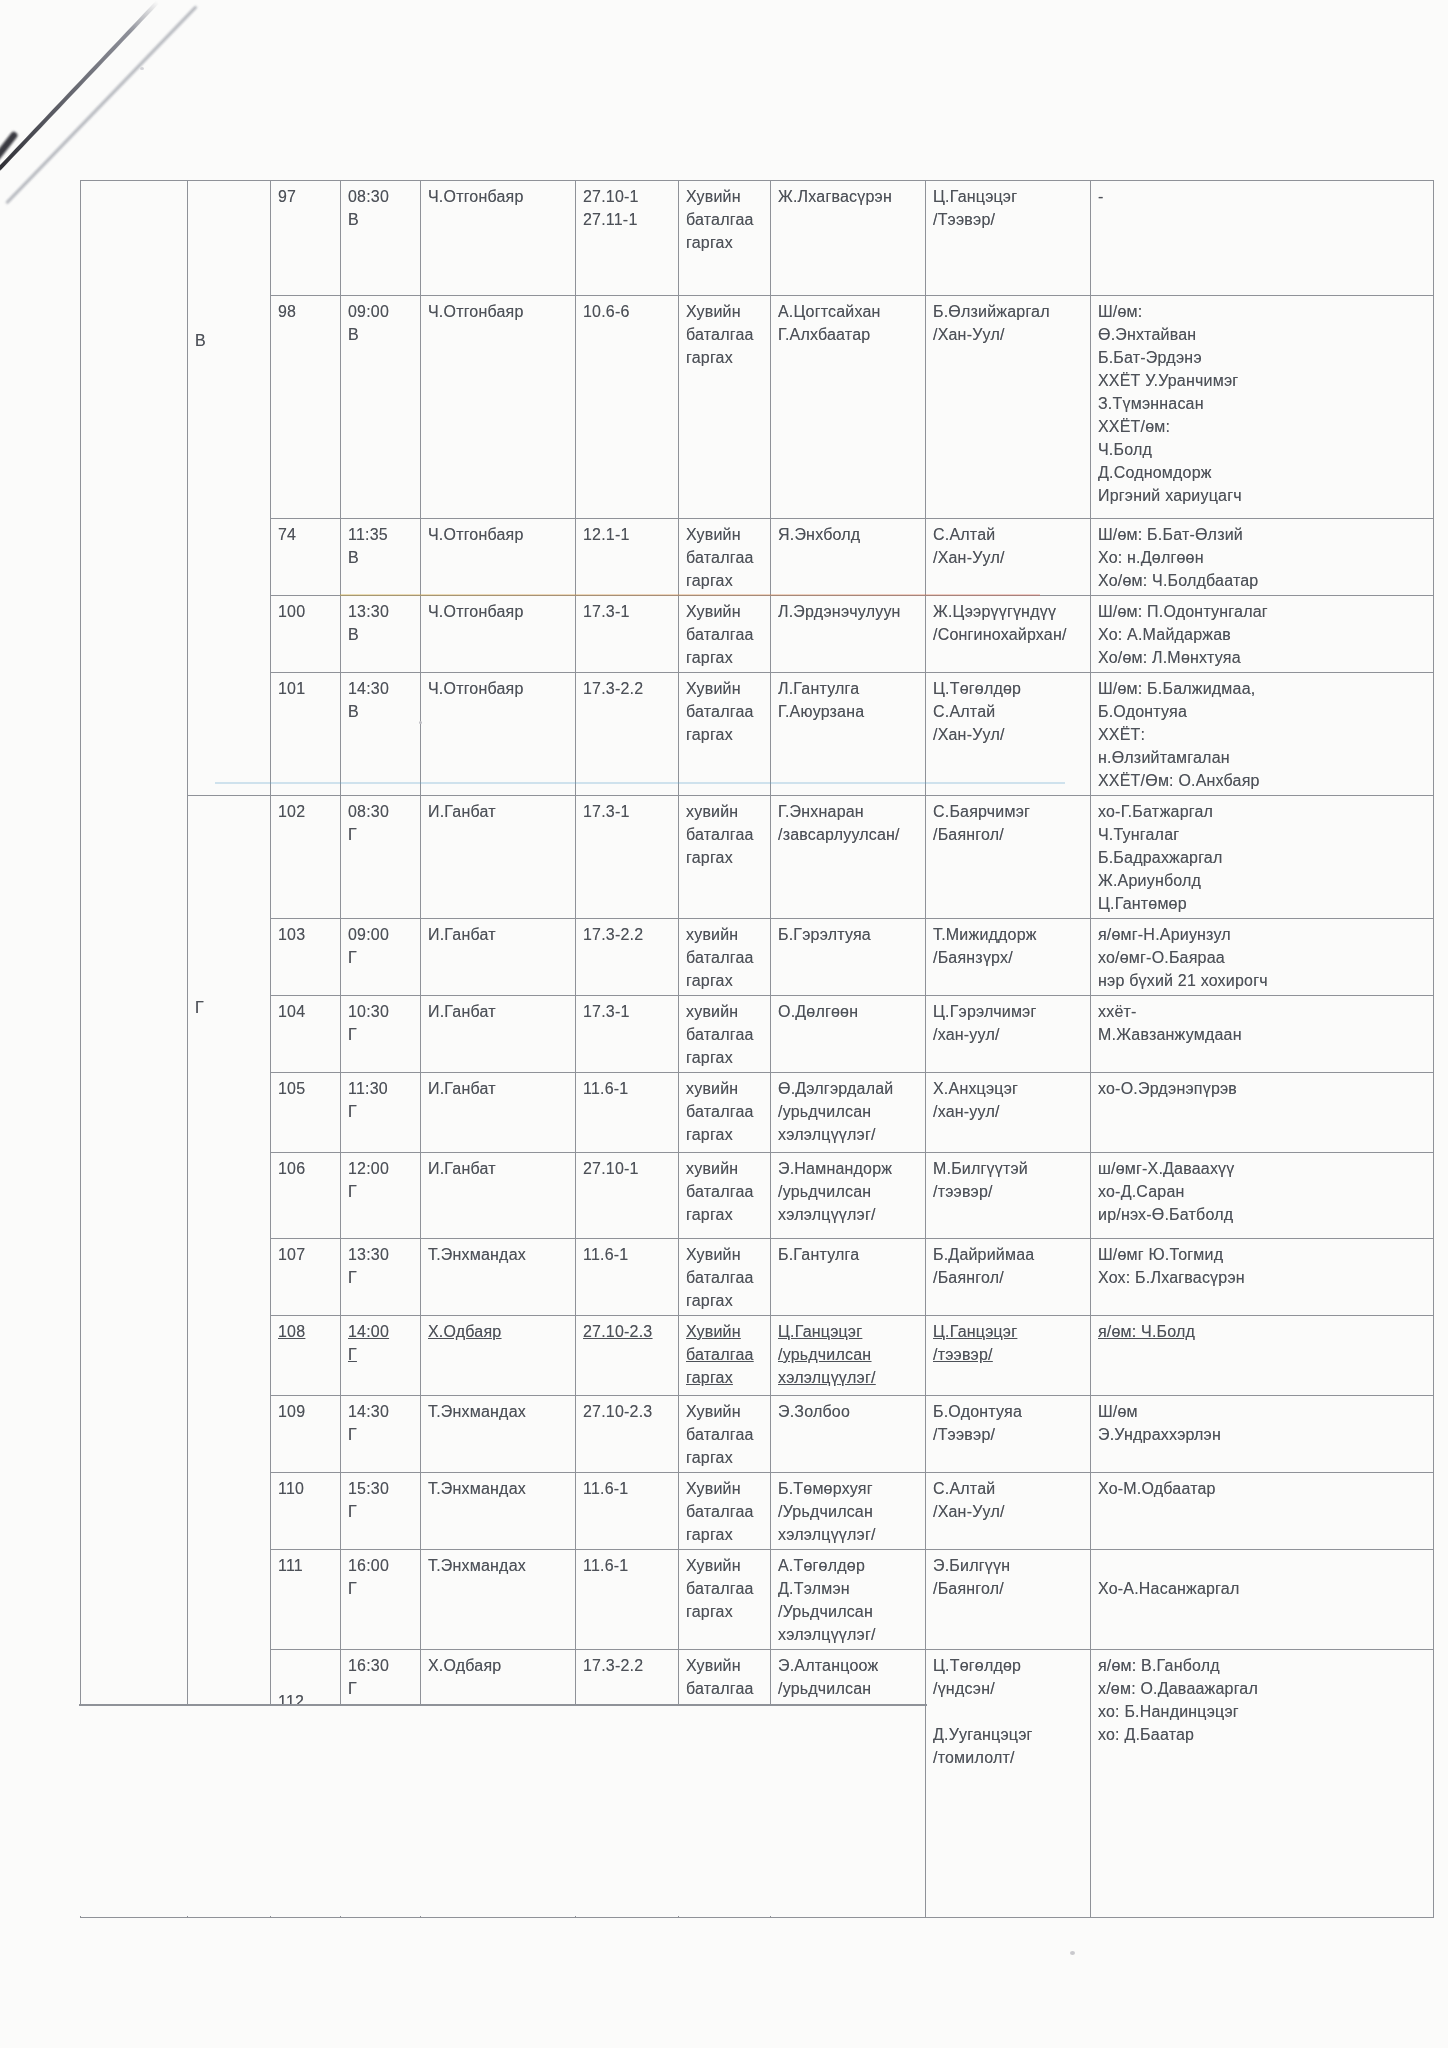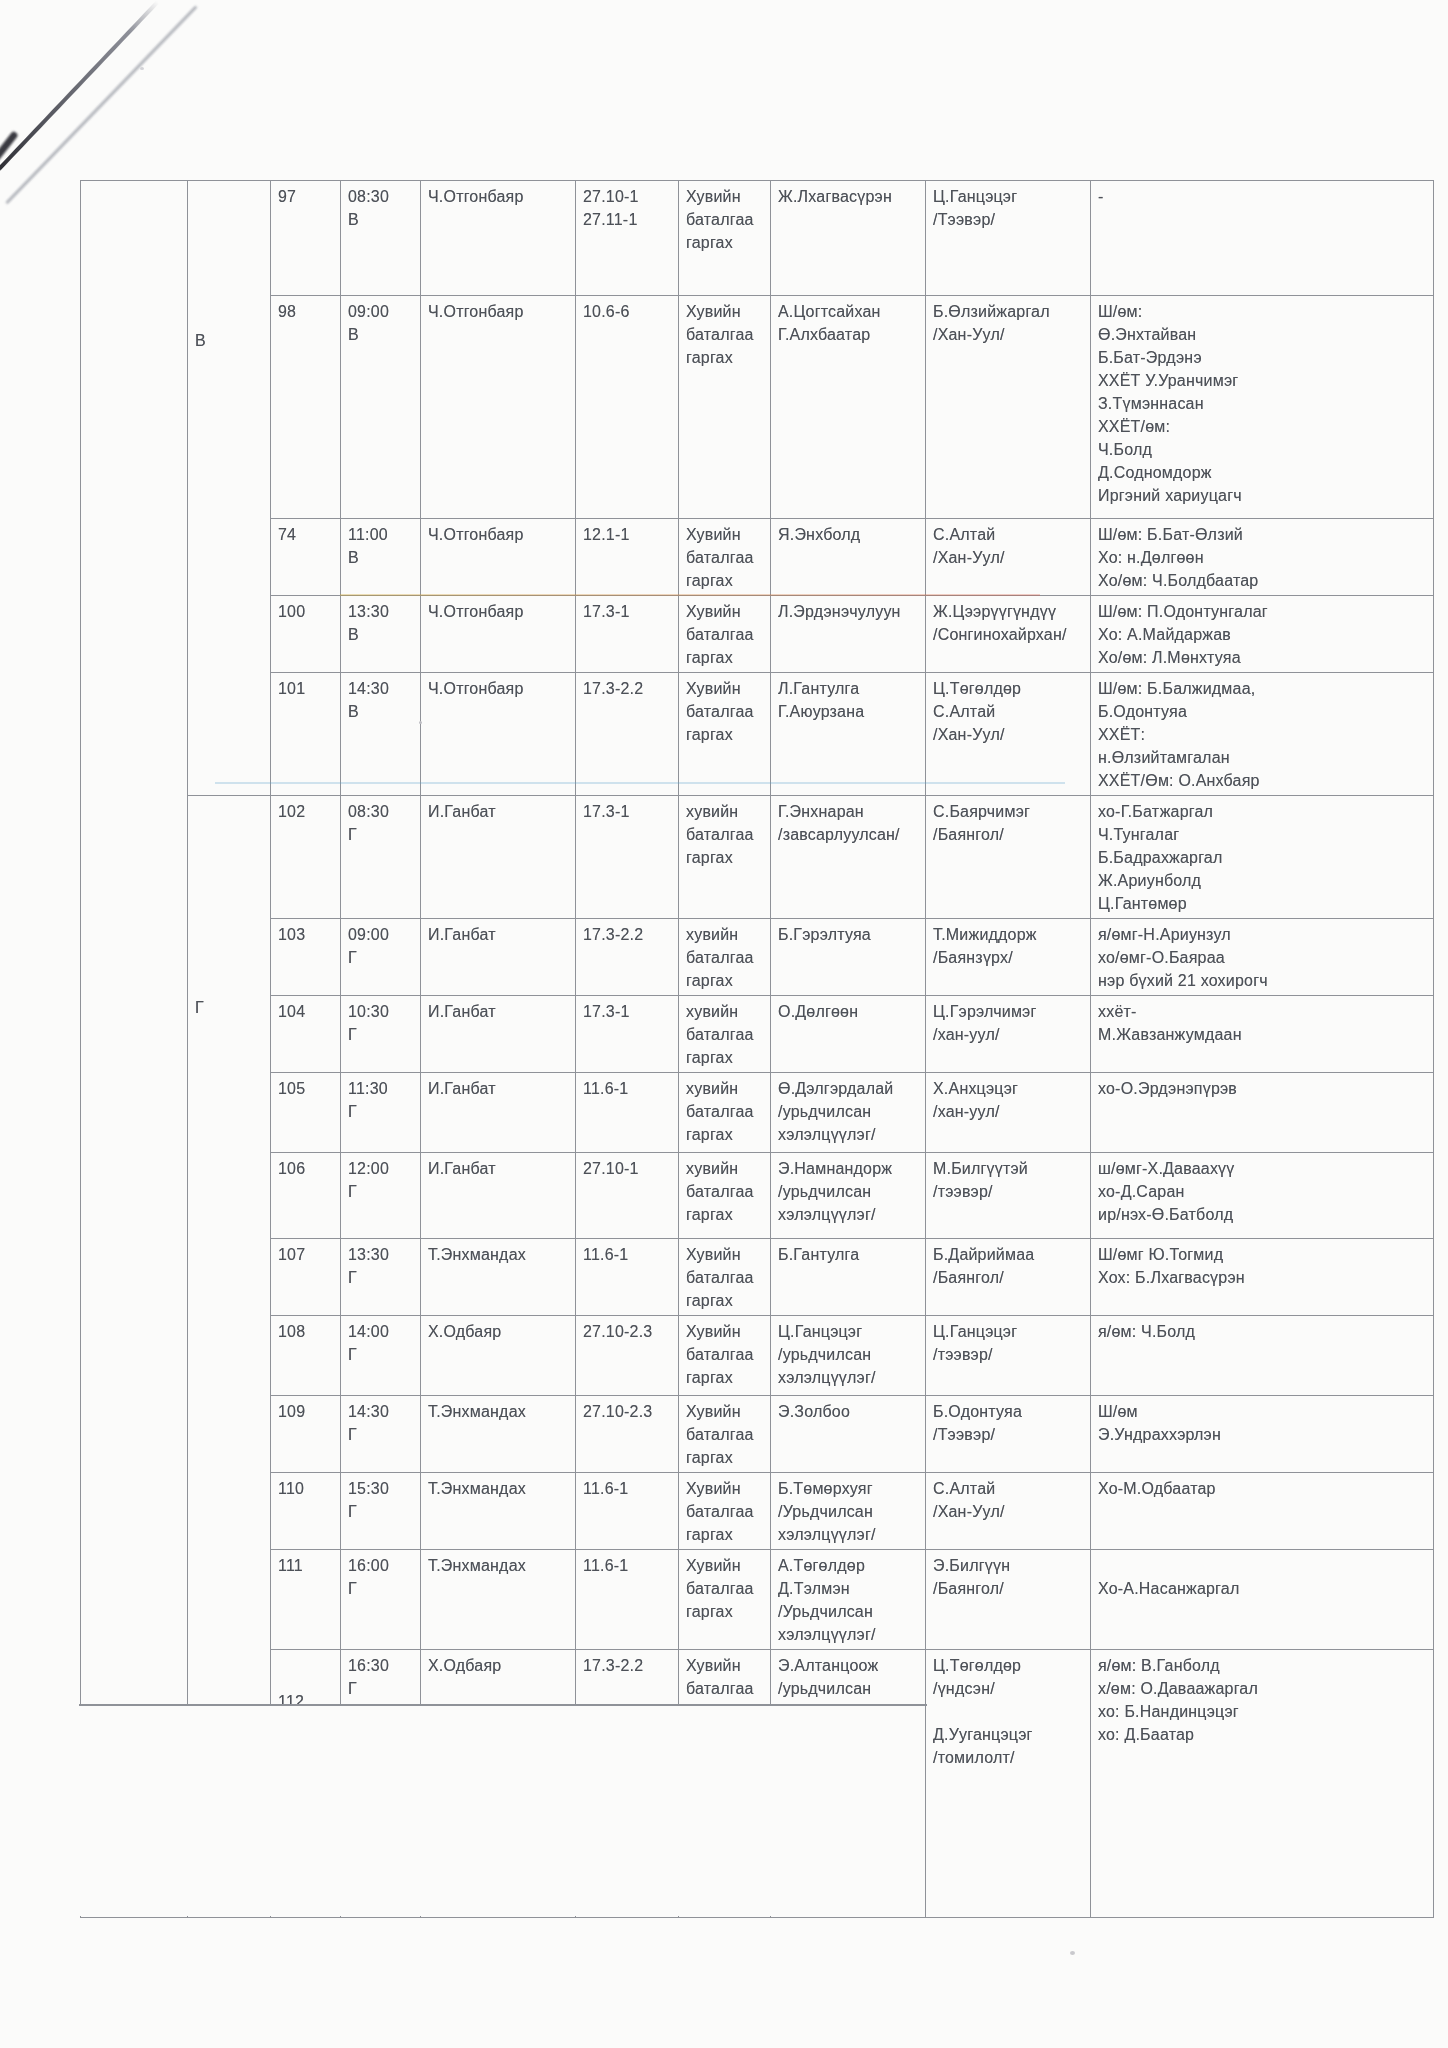--- a/index.html
+++ b/index.html
@@ -110,21 +110,21 @@
 Б.Бат-Эрдэнэ
 ХХЁТ У.Уранчимэг
 З.Түмэннасан
 ХХЁТ/өм:
 Ч.Болд
 Д.Содномдорж
 Иргэний хариуцагч</td>
         </tr>
         <tr style="height: 77px;">
           <td class="c-num">74</td>
-          <td class="c-time">11:00
+          <td class="c-time">11:35
 В</td>
           <td class="c-judge">Ч.Отгонбаяр</td>
           <td class="c-code">12.1-1</td>
           <td class="c-type">Хувийн
 баталгаа
 гаргах</td>
           <td class="c-def">Я.Энхболд</td>
           <td class="c-pros">С.Алтай
 /Хан-Уул/</td>
           <td class="c-notes">Ш/өм: Б.Бат-Өлзий
@@ -260,21 +260,21 @@
           <td class="c-code">11.6-1</td>
           <td class="c-type">Хувийн
 баталгаа
 гаргах</td>
           <td class="c-def">Б.Гантулга</td>
           <td class="c-pros">Б.Дайриймаа
 /Баянгол/</td>
           <td class="c-notes">Ш/өмг Ю.Тогмид
 Хох: Б.Лхагвасүрэн</td>
         </tr>
-        <tr style="height: 80px;">
+        <tr style="height: 80px; text-decoration: underline;">
           <td class="c-num">108</td>
           <td class="c-time">14:00
 Г</td>
           <td class="c-judge">Х.Одбаяр</td>
           <td class="c-code">27.10-2.3</td>
           <td class="c-type">Хувийн
 баталгаа
 гаргах</td>
           <td class="c-def">Ц.Ганцэцэг
 /урьдчилсан

